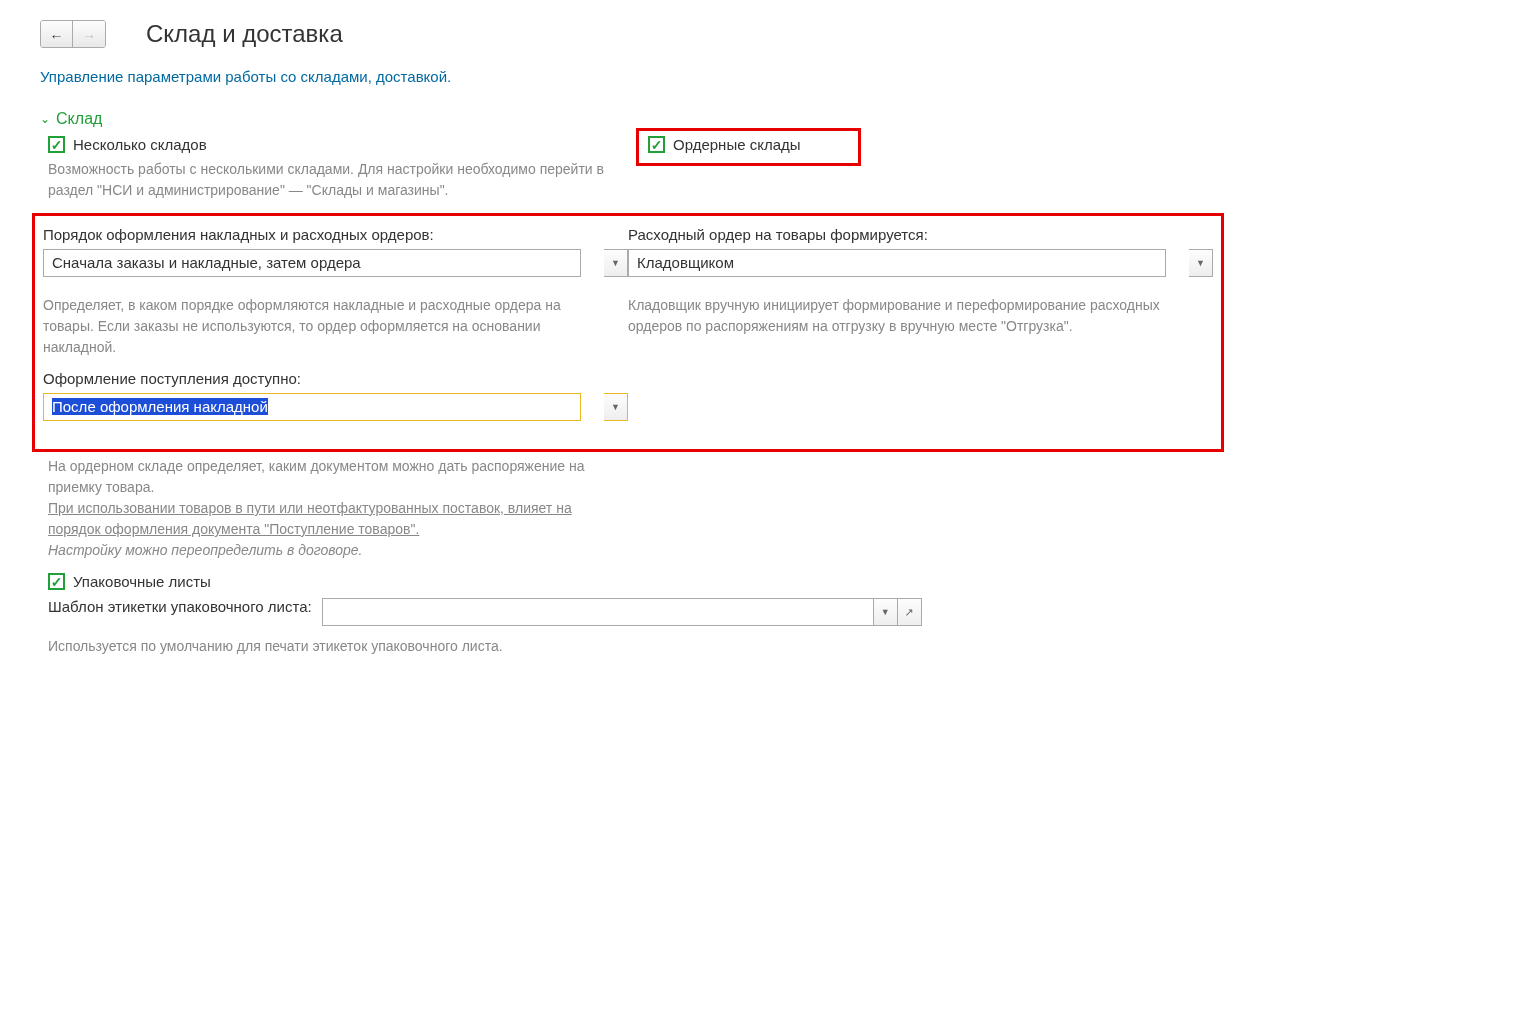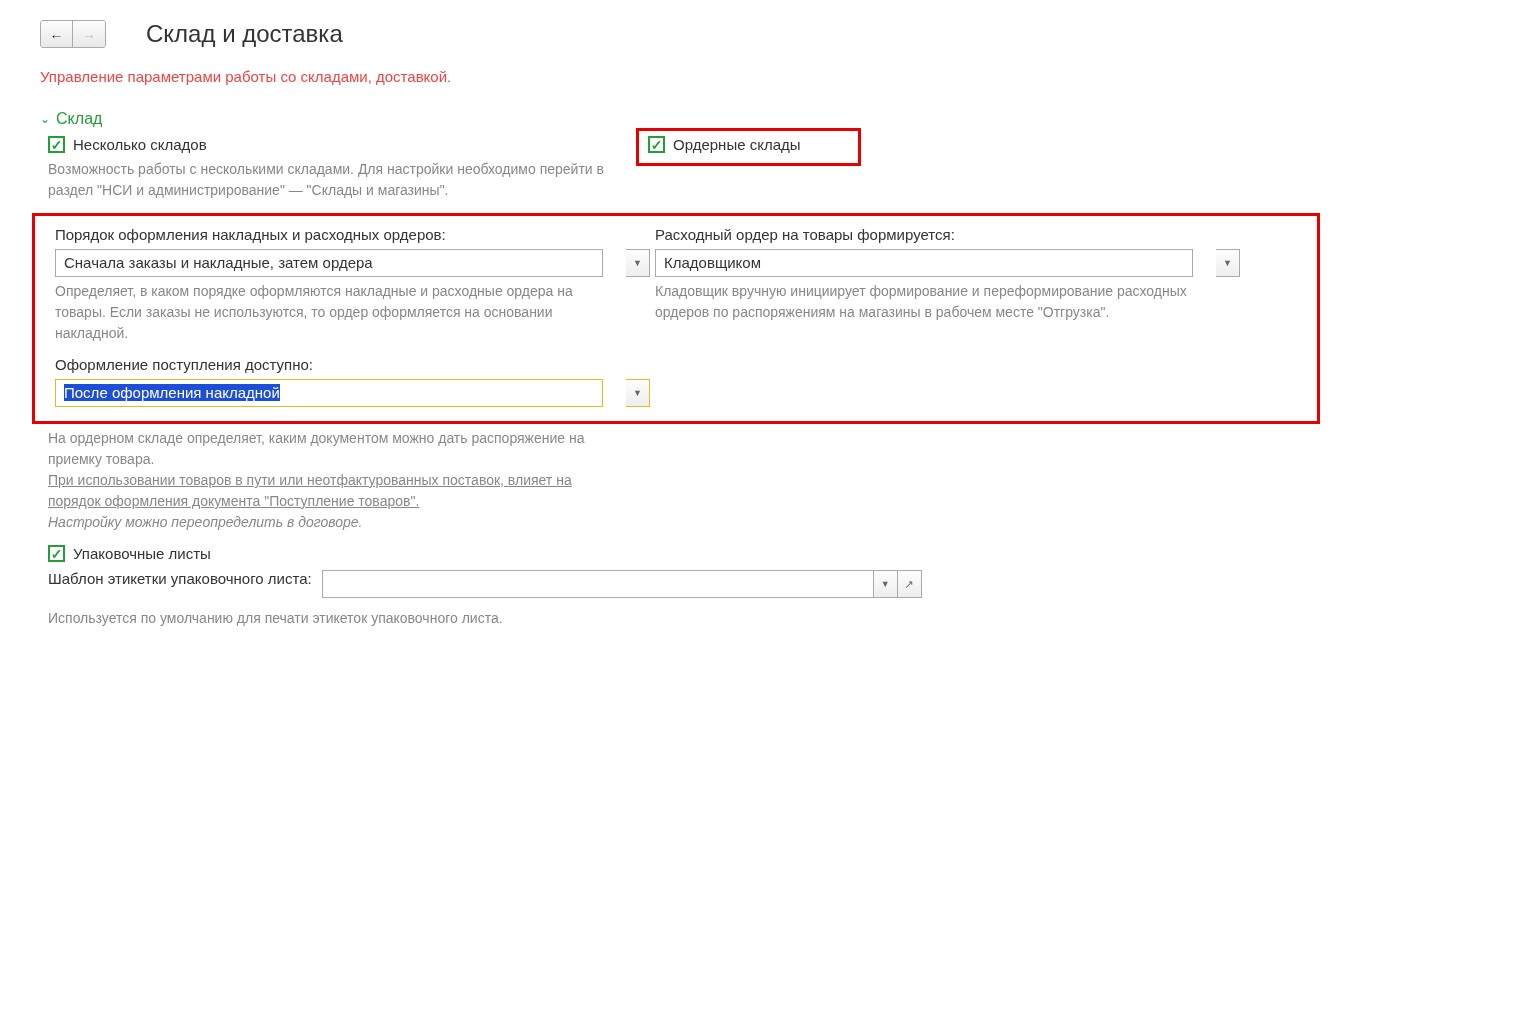--- a/index.html
+++ b/index.html
@@ -37,21 +37,21 @@
     }
     .nav-btn:first-child { border-right: 1px solid #aaa; }
     .nav-btn:last-child { color: #bbb; }
     .page-title {
       font-size: 24px;
       font-weight: normal;
       color: #333;
     }
     .subtitle {
       font-size: 15px;
-      color: #ef4444;
+      color: #0369a1;
       margin-bottom: 25px;
     }
     .section-header {
       display: flex;
       align-items: center;
       gap: 6px;
       color: #21a038;
       font-size: 16px;
       margin-bottom: 8px;
       cursor: pointer;
@@ -108,21 +108,21 @@
       font-style: italic;
     }
     .field-label {
       font-size: 15px;
       color: #333;
       margin-bottom: 6px;
     }
     .select-wrap {
       display: flex;
       max-width: 595px;
-      margin-bottom: 4px;
+      margin-bottom: 18px;
       gap: 23px;
     }
     .select-input {
       flex: 1;
       border: 1px solid #aaa;
       padding: 4px 8px;
       font-size: 15px;
       height: 28px;
       background: #fff;
     }
@@ -163,24 +163,24 @@
       border: 3px solid #e60000;
       top: -8px;
       left: -12px;
       width: 225px;
       height: 38px;
       pointer-events: none;
     }
     .red-box-main {
       position: relative;
       border: 3px solid #e60000;
-      padding: 10px 8px 10px 20px;
+      padding: 10px 8px 10px 8px;
       margin-left: -8px;
       margin-right: 0;
-      width: 1288px;
+      width: 1192px;
       margin-bottom: 4px;
     }
     .template-row {
       display: flex;
       align-items: flex-start;
       gap: 10px;
       margin-top: 8px;
       margin-bottom: 10px;
     }
     .template-select-wrap {
@@ -253,21 +253,21 @@
         </div>
       </div>
       <div class="col">
         <p class="field-label">Расходный ордер на товары формируется:</p>
         <div class="select-wrap" style="max-width:585px;">
           <div class="select-input">
             <span class="select-value">Кладовщиком</span>
           </div>
           <button class="select-btn">▼</button>
         </div>
-        <p class="description">Кладовщик вручную инициирует формирование и переформирование расходных ордеров по распоряжениям на магазины в рабочем месте "Отгрузка".</p>
+        <p class="description">Кладовщик вручную инициирует формирование и переформирование расходных ордеров по распоряжениям на отгрузку в вручную месте "Отгрузка".</p>
       </div>
     </div>
   </div>
 
   <div style="margin-left:8px; max-width:600px;">
     <p class="description" style="margin-bottom:0;">На ордерном складе определяет, каким документом можно дать распоряжение на приемку товара.</p>
     <p class="description" style="margin-bottom:0;text-decoration:underline;">При использовании товаров в пути или неотфактурованных поставок, влияет на порядок оформления документа "Поступление товаров".</p>
     <p class="description italic">Настройку можно переопределить в договоре.</p>
   </div>
 

